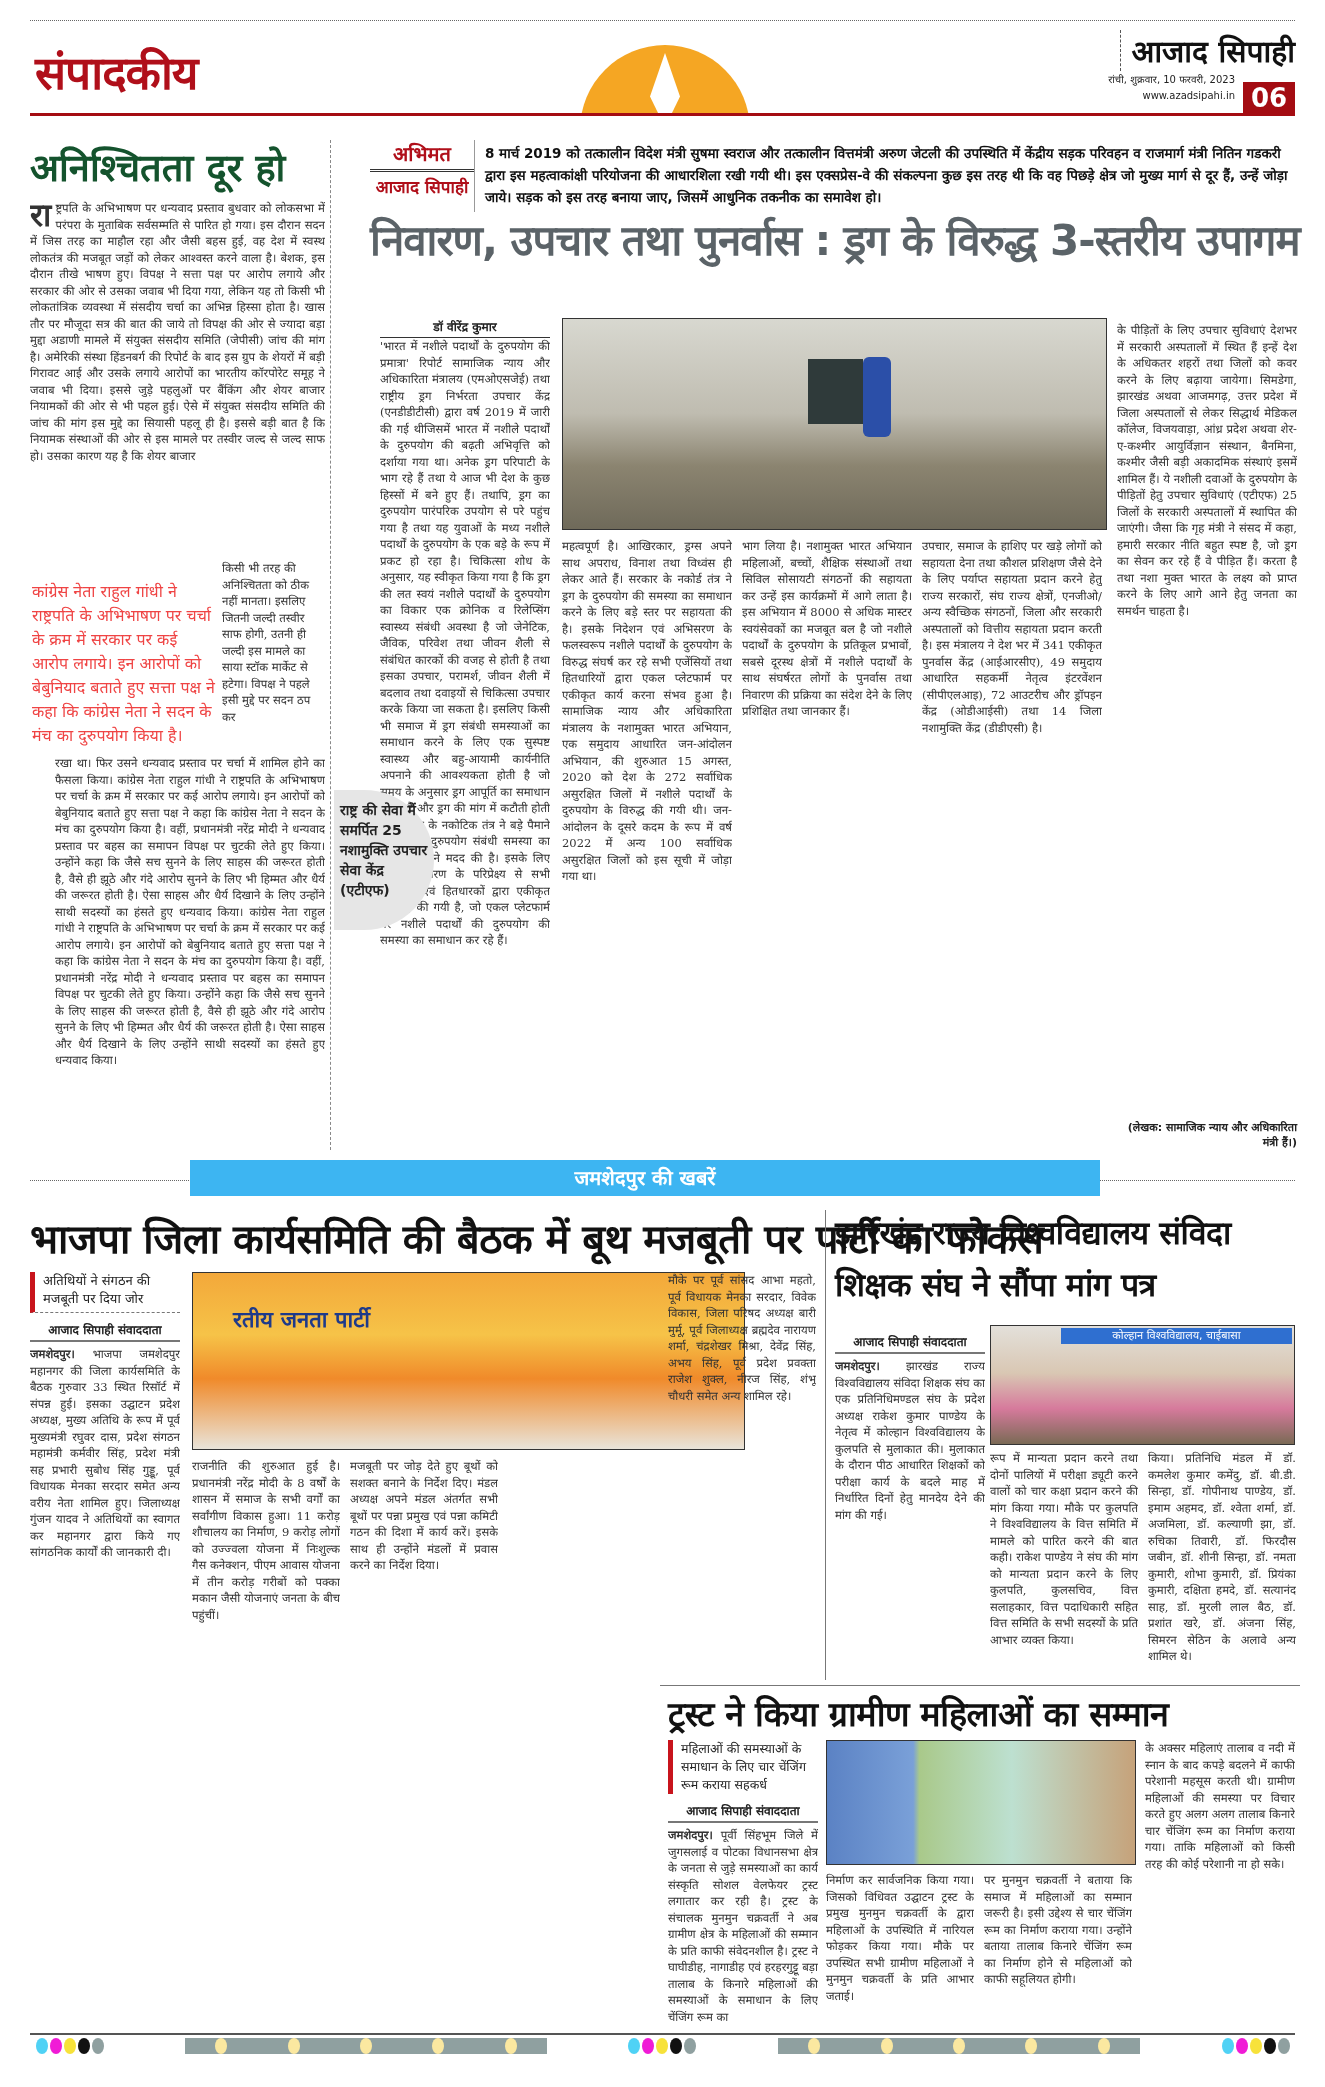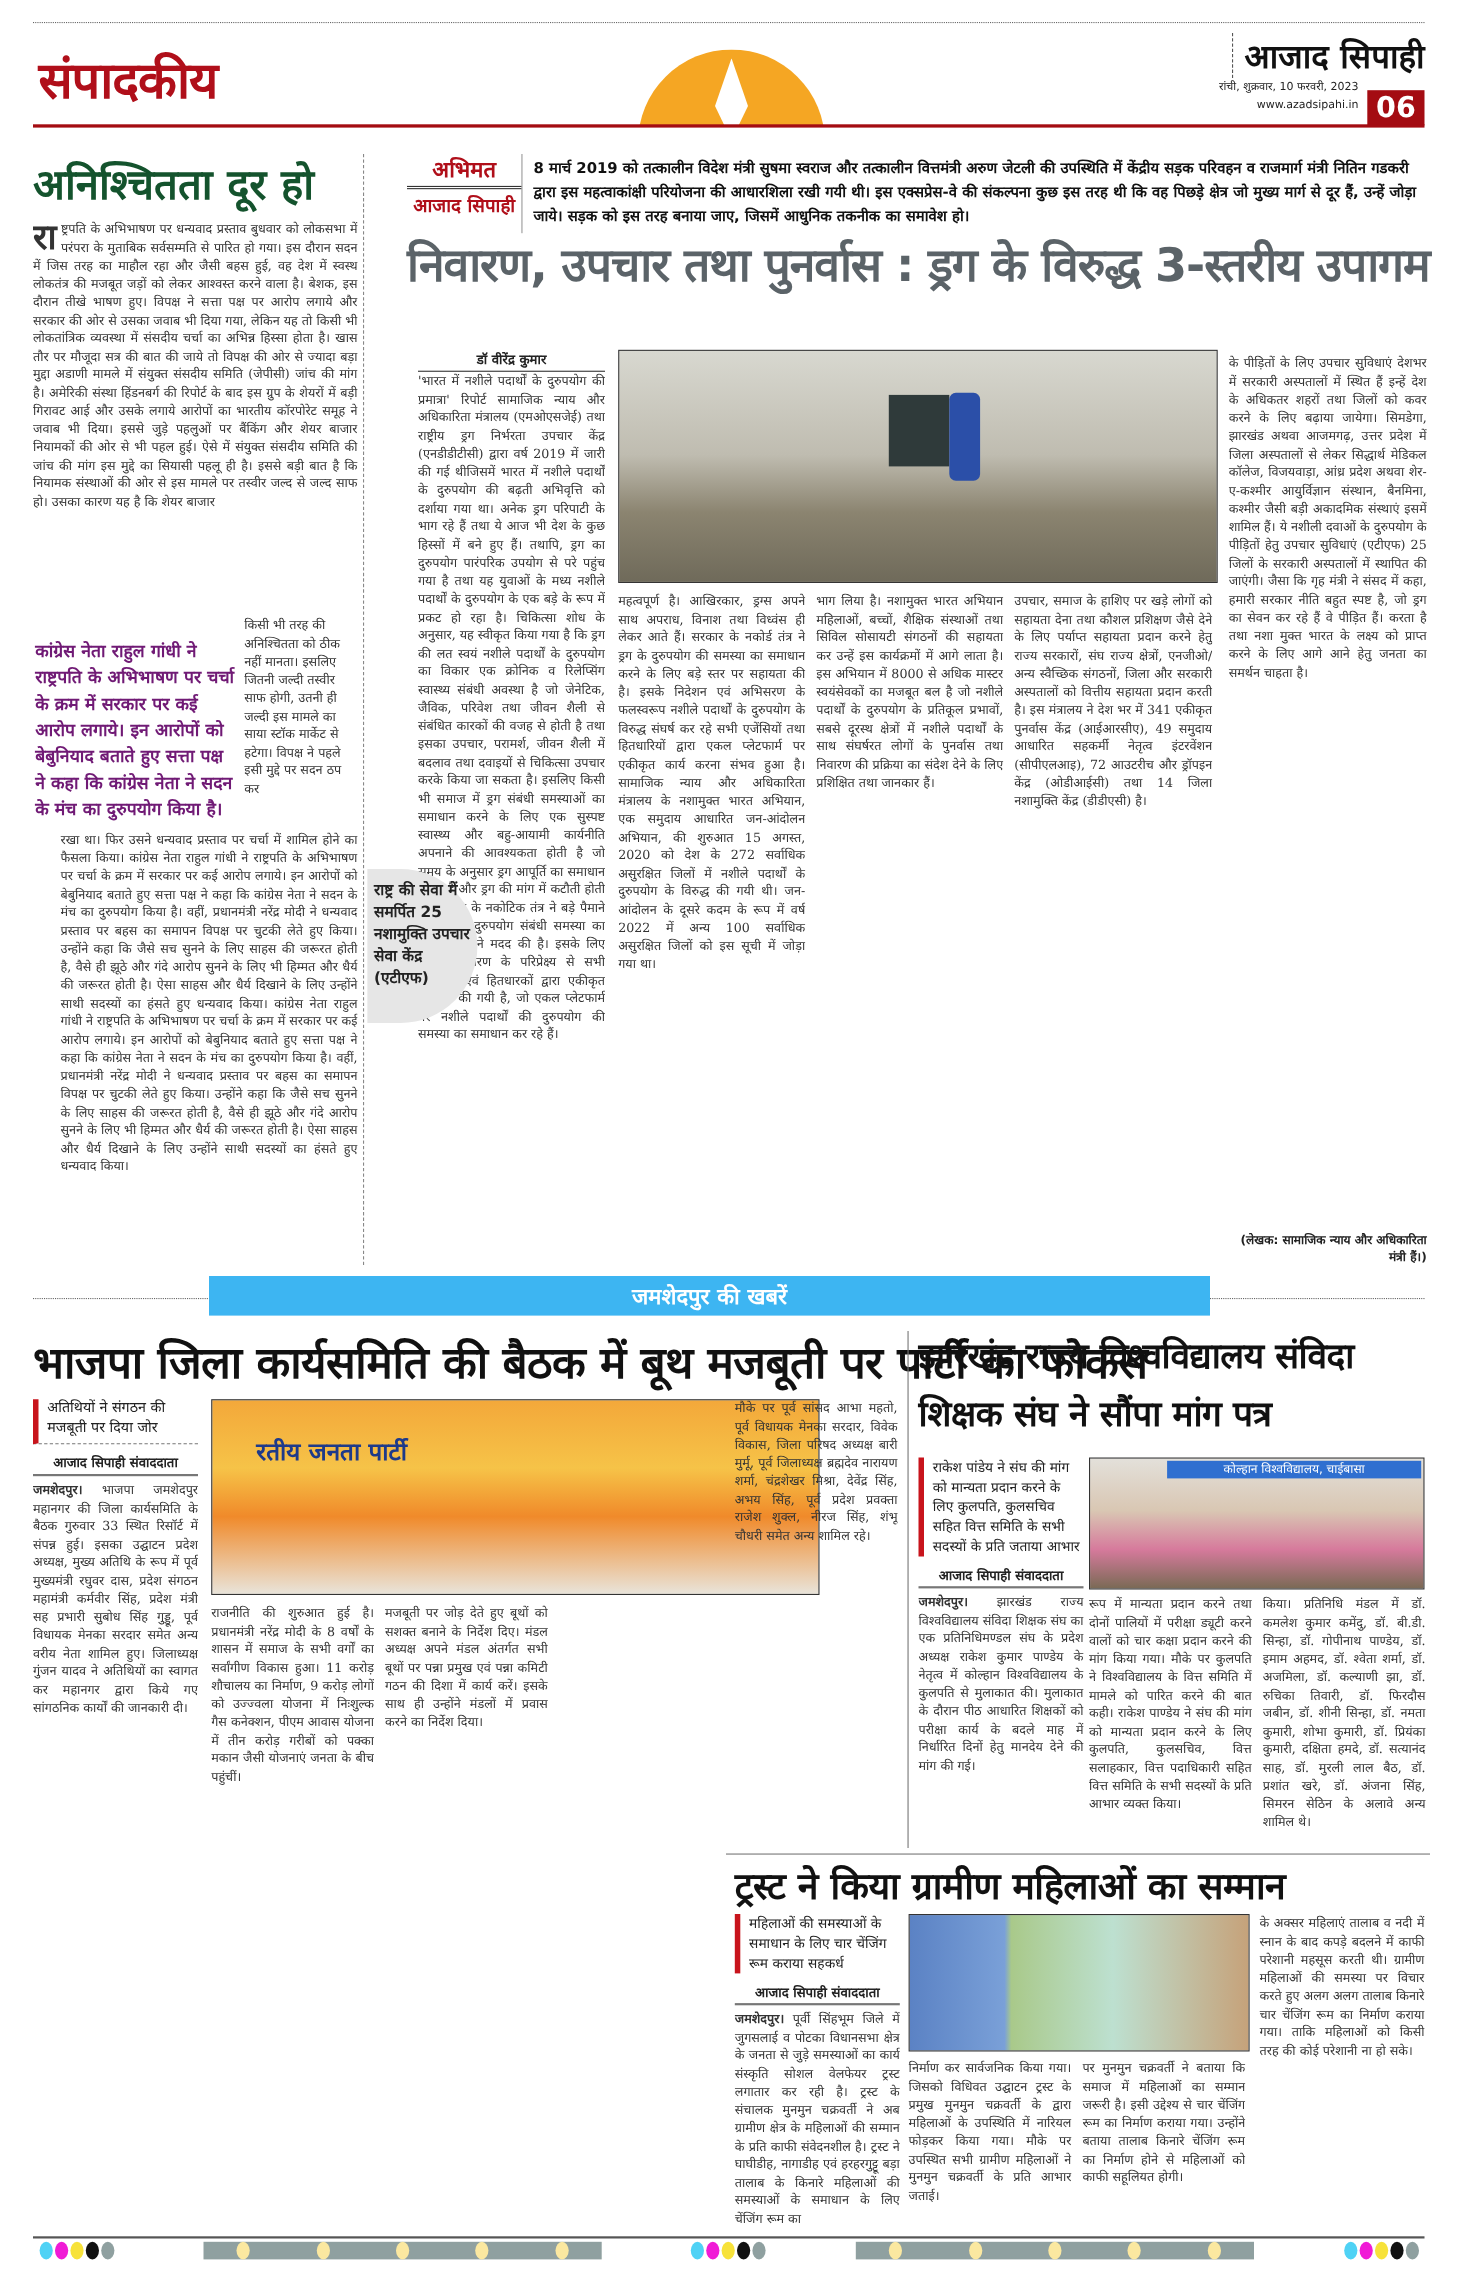--- a/index.html
+++ b/index.html
@@ -11,21 +11,21 @@
 .pen{left:580px;top:45px;width:170px;height:70px;overflow:hidden}
 .pen .sun{width:170px;height:170px;border-radius:50%;background:#f5a623;position:absolute;top:0;left:0}
 .pen .nib{position:absolute;left:70px;top:8px;width:30px;height:62px;background:#fff;clip-path:polygon(50% 0,100% 70%,70% 100%,30% 100%,0 70%)}
 .brand{right:30px;top:30px;font-size:30px;font-weight:bold;color:#111;border-left:1px dashed #555;padding-left:10px}
 .dateline{right:90px;top:72px;font-size:10px;color:#222;text-align:right;line-height:16px}
 .pageno{right:30px;top:82px;width:52px;height:32px;background:#a40c12;color:#fff;font-size:26px;font-weight:bold;text-align:center;line-height:32px}
 .colsep{border-left:1px dashed #888}
 .ed-title{left:30px;top:140px;font-size:38px;font-weight:bold;color:#14532d}
 .body-text{font-family:"DejaVu Serif",serif;font-size:11.5px;line-height:16.5px;color:#333;text-align:justify}
 .dropcap{float:left;font-size:32px;font-weight:bold;line-height:30px;margin-right:4px}
-.pullquote{font-size:16px;font-weight:bold;line-height:24px;color:#701a75}
+.pullquote{font-size:16px;font-weight:normal;line-height:24px;color:#ef4444}
 .abhimat{left:370px;top:140px;width:105px;height:72px;border-right:1px solid #999}
 .abhimat .a1{color:#b00f1a;font-size:20px;font-weight:bold;text-align:center;border-bottom:3px double #333;padding-bottom:2px}
 .abhimat .a2{color:#b00f1a;font-size:17px;font-weight:bold;text-align:center;padding-top:3px}
 .intro{left:485px;top:142px;width:820px;font-size:13.5px;line-height:22px;font-weight:bold;color:#111}
 .big-head{left:370px;top:210px;width:940px;font-size:42px;font-weight:bold;color:#5b6368;letter-spacing:-1px;white-space:nowrap}
 .byline{font-size:12px;font-weight:bold;text-align:center;border-bottom:1px solid #333;padding-bottom:2px}
 .photo{background:linear-gradient(180deg,#d8d8d0 0%,#bfbcb0 45%,#8b8470 70%,#6f6a5a 100%);border:1px solid #333}
 .circle-box{left:334px;top:790px;width:100px;height:140px;background:#e6e6e6;border-radius:0 70px 70px 0;padding:10px 6px;font-size:14px;font-weight:bold;line-height:20px;color:#222}
 .section-band{left:190px;top:1160px;width:910px;height:36px;background:#3db5f2;color:#fff;font-size:20px;font-weight:bold;text-align:center;line-height:36px}
 .h2{font-size:32px;font-weight:bold;color:#111;white-space:nowrap;letter-spacing:-0.5px}
@@ -94,21 +94,20 @@
   <div style="position:absolute;left:40px;top:30px;font-size:22px;font-weight:bold;color:#1e3a8a">रतीय जनता पार्टी</div>
 </div>
 <div class="abs body-text" style="left:192px;top:1458px;width:148px;height:570px;overflow:hidden">राजनीति की शुरुआत हुई है। प्रधानमंत्री नरेंद्र मोदी के 8 वर्षों के शासन में समाज के सभी वर्गों का सर्वांगीण विकास हुआ। 11 करोड़ शौचालय का निर्माण, 9 करोड़ लोगों को उज्ज्वला योजना में निःशुल्क गैस कनेक्शन, पीएम आवास योजना में तीन करोड़ गरीबों को पक्का मकान जैसी योजनाएं जनता के बीच पहुंचीं।</div>
 <div class="abs body-text" style="left:350px;top:1458px;width:148px;height:570px;overflow:hidden">मजबूती पर जोड़ देते हुए बूथों को सशक्त बनाने के निर्देश दिए। मंडल अध्यक्ष अपने मंडल अंतर्गत सभी बूथों पर पन्ना प्रमुख एवं पन्ना कमिटी गठन की दिशा में कार्य करें। इसके साथ ही उन्होंने मंडलों में प्रवास करने का निर्देश दिया।</div>
 <div class="abs body-text" style="left:668px;top:1272px;width:148px;height:400px;overflow:hidden">मौके पर पूर्व सांसद आभा महतो, पूर्व विधायक मेनका सरदार, विवेक विकास, जिला परिषद अध्यक्ष बारी मुर्मू, पूर्व जिलाध्यक्ष ब्रह्मदेव नारायण शर्मा, चंद्रशेखर मिश्रा, देवेंद्र सिंह, अभय सिंह, पूर्व प्रदेश प्रवक्ता राजेश शुक्ल, नीरज सिंह, शंभू चौधरी समेत अन्य शामिल रहे।</div>
 <div class="abs colsep" style="left:825px;top:1210px;height:470px;border-left:1px solid #777"></div>
 
 <div class="abs h2" style="left:835px;top:1210px">झारखंड राज्य विश्वविद्यालय संविदा</div>
 <div class="abs h2" style="left:835px;top:1262px">शिक्षक संघ ने सौंपा मांग पत्र</div>
 <div class="abs" style="left:835px;top:1325px;width:150px">
-  <div class="sub-box" style="font-size:12.5px;line-height:18px">राकेश पांडेय ने संघ की मांग को मान्यता प्रदान करने के लिए कुलपति, कुलसचिव सहित वित्त समिति के सभी सदस्यों के प्रति जताया आभार</div>
   <div class="corr">आजाद सिपाही संवाददाता</div>
   <div class="body-text" style="margin-top:4px;height:200px;overflow:hidden"><b>जमशेदपुर।</b> <span>झारखंड राज्य विश्वविद्यालय संविदा शिक्षक संघ का एक प्रतिनिधिमण्डल संघ के प्रदेश अध्यक्ष राकेश कुमार पाण्डेय के नेतृत्व में कोल्हान विश्वविद्यालय के कुलपति से मुलाकात की। मुलाकात के दौरान पीठ आधारित शिक्षकों को परीक्षा कार्य के बदले माह में निर्धारित दिनों हेतु मानदेय देने की मांग की गई।</span></div>
 </div>
 <div class="abs photo" style="left:990px;top:1325px;width:305px;height:120px;background:linear-gradient(180deg,#e3e0da 0%,#d9c7b3 40%,#d67a9c 70%,#7a6a55 100%)">
   <div style="position:absolute;left:70px;top:2px;right:2px;height:16px;background:#2f6fd0;color:#fff;font-size:11px;text-align:center;line-height:16px">कोल्हान विश्वविद्यालय, चाईबासा</div>
 </div>
 <div class="abs body-text" style="left:990px;top:1450px;width:148px;height:225px;overflow:hidden">रूप में मान्यता प्रदान करने तथा दोनों पालियों में परीक्षा ड्यूटी करने वालों को चार कक्षा प्रदान करने की मांग किया गया। मौके पर कुलपति ने विश्वविद्यालय के वित्त समिति में मामले को पारित करने की बात कही। राकेश पाण्डेय ने संघ की मांग को मान्यता प्रदान करने के लिए कुलपति, कुलसचिव, वित्त सलाहकार, वित्त पदाधिकारी सहित वित्त समिति के सभी सदस्यों के प्रति आभार व्यक्त किया।</div>
 <div class="abs body-text" style="left:1148px;top:1450px;width:148px;height:225px;overflow:hidden">किया। प्रतिनिधि मंडल में डॉ. कमलेश कुमार कमेंदु, डॉ. बी.डी. सिन्हा, डॉ. गोपीनाथ पाण्डेय, डॉ. इमाम अहमद, डॉ. श्वेता शर्मा, डॉ. अजमिला, डॉ. कल्याणी झा, डॉ. रुचिका तिवारी, डॉ. फिरदौस जबीन, डॉ. शीनी सिन्हा, डॉ. नमता कुमारी, शोभा कुमारी, डॉ. प्रियंका कुमारी, दक्षिता हमदे, डॉ. सत्यानंद साह, डॉ. मुरली लाल बैठ, डॉ. प्रशांत खरे, डॉ. अंजना सिंह, सिमरन सेठिन के अलावे अन्य शामिल थे।</div>
 
 <div class="abs" style="left:660px;top:1685px;width:640px;border-top:1px solid #777"></div>

